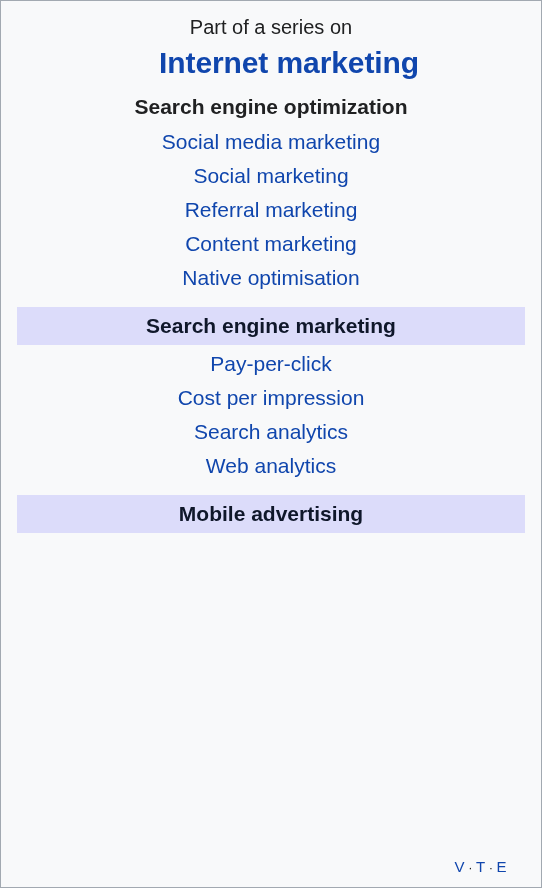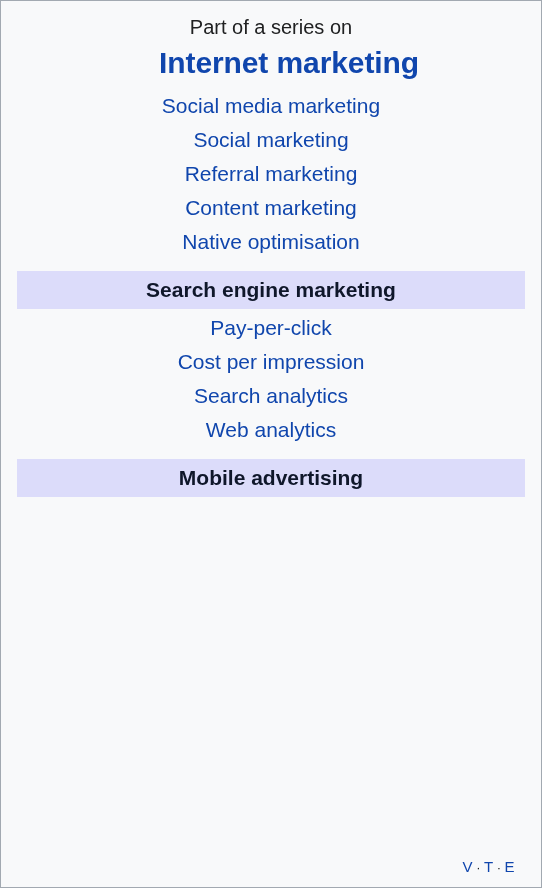--- a/index.html
+++ b/index.html
@@ -94,21 +94,21 @@
   }
 
   .group-items {
     padding-top: 2px;
   }
   .group-items:empty { padding-top: 0; }
 
   
   .navbar {
     position: absolute;
-    right: 26px;
+    right: 34px;
     bottom: 10px;
     font-size: 15px;
     line-height: 18px;
     color: #1046ad;
     letter-spacing: 0.5px;
     white-space: nowrap;
   }
   .navbar .nb-link {
     color: #1046ad;
     text-decoration: none;
@@ -128,20 +128,21 @@
 <div class="sidebar">
   <div class="inner">
 
     <div class="series-label">Part of a series on</div>
 
     <div class="series-title">Internet marketing</div>
 
     <div id="groups-container">
         <div class="group first">
           <div class="group-items">
+            <div class="item current">Search engine optimization</div>
             <div class="item"><span class="link">Social media marketing</span></div>
             <div class="item"><span class="link">Social marketing</span></div>
             <div class="item"><span class="link">Referral marketing</span></div>
             <div class="item"><span class="link">Content marketing</span></div>
             <div class="item"><span class="link">Native optimisation</span></div>
           </div>
         </div>
         <div class="group">
           <div class="group-header">Search engine marketing</div>
           <div class="group-items">

